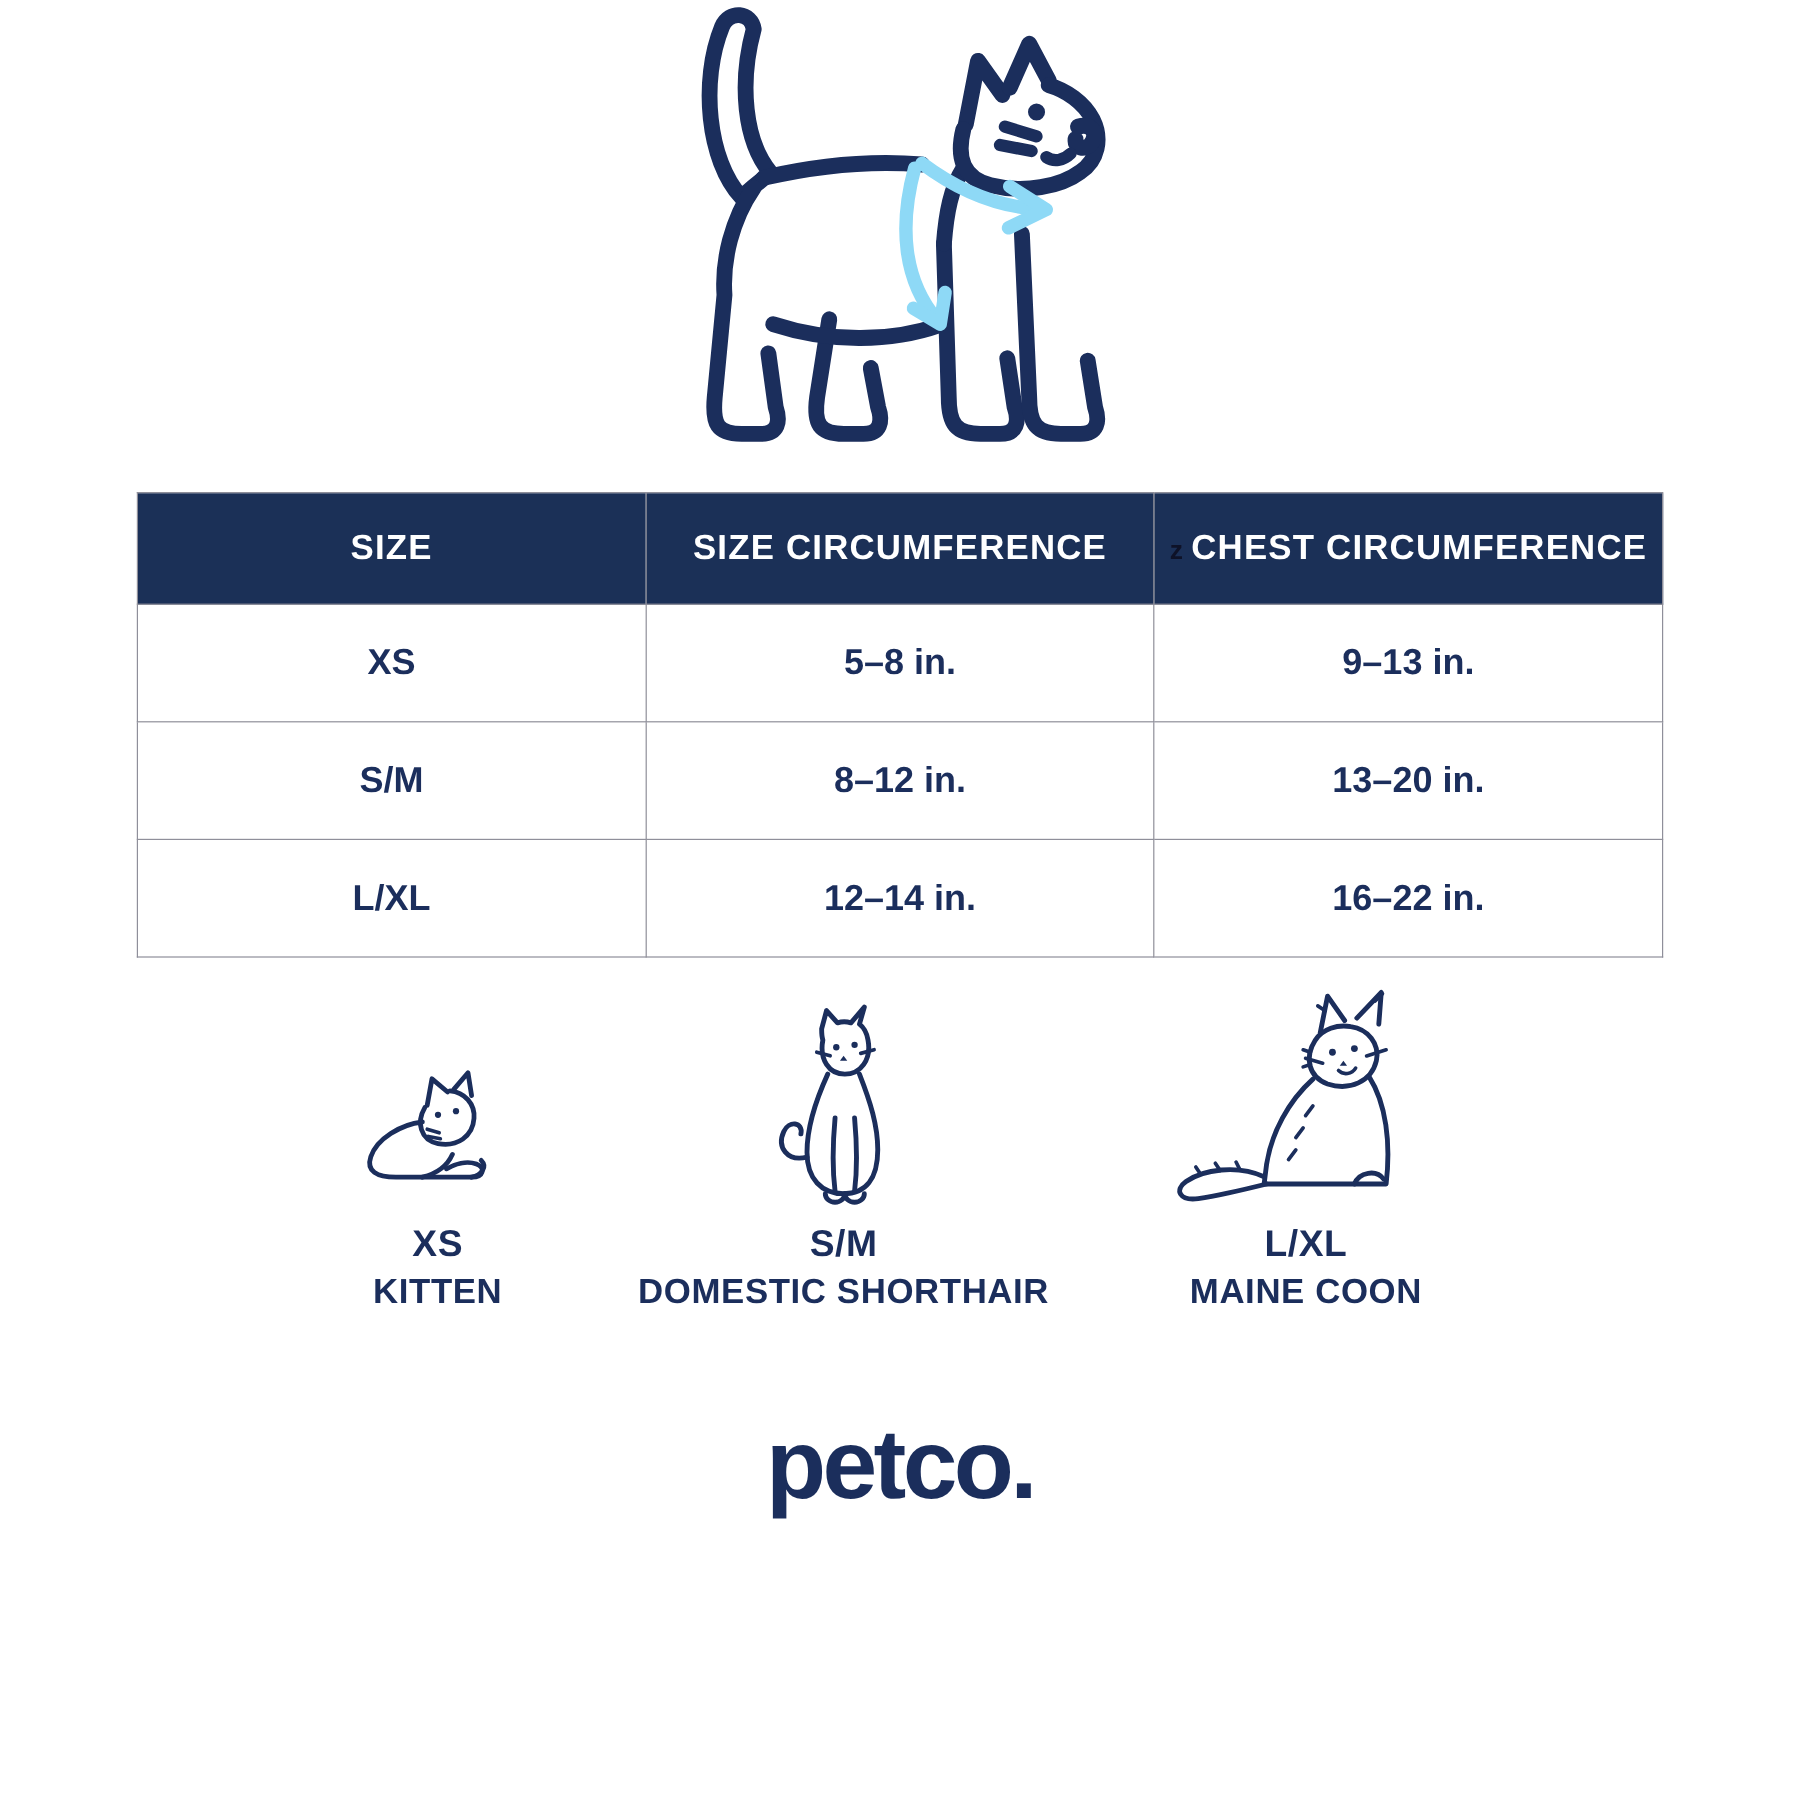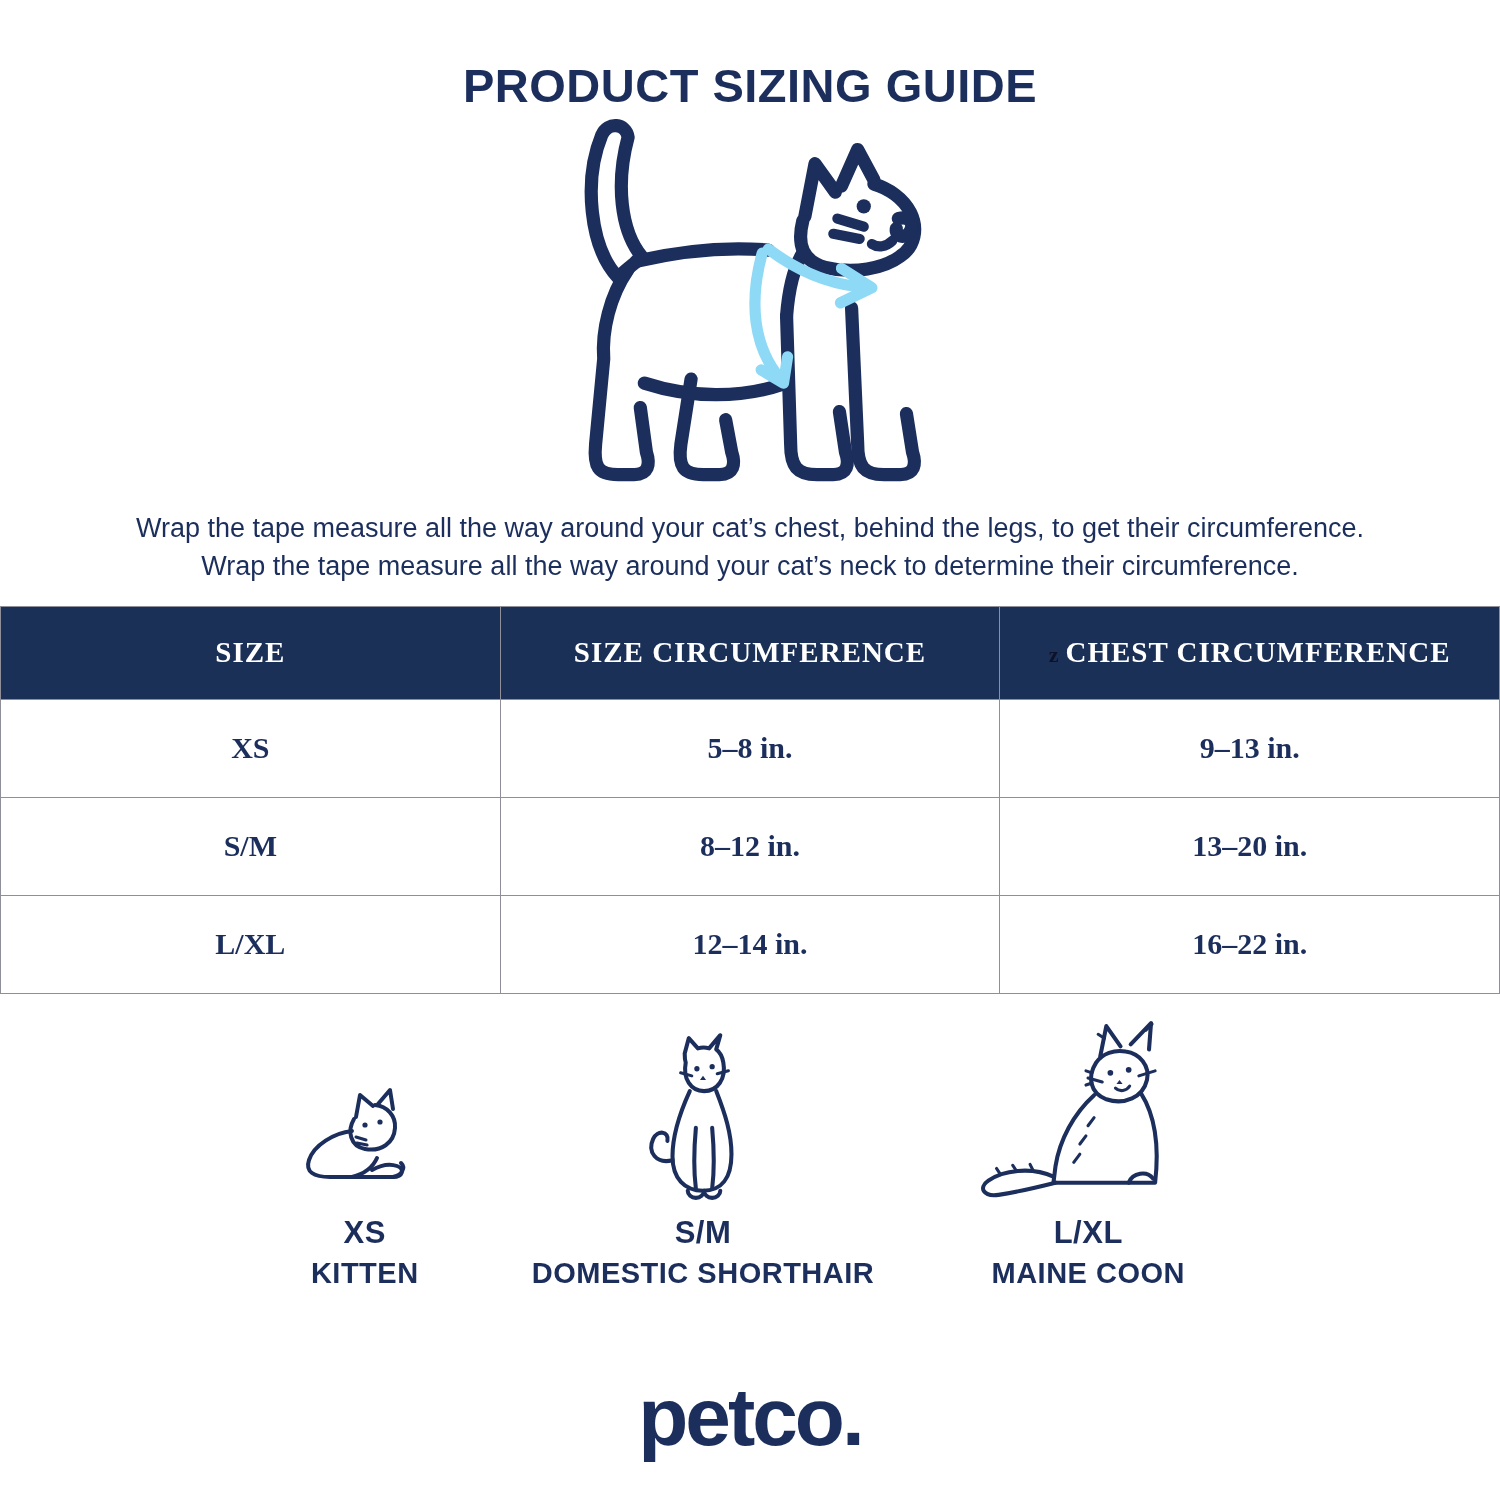--- a/index.html
+++ b/index.html
@@ -12,21 +12,21 @@
     padding-top: 58px; text-align: center; font-size: 47px; font-weight: 700;
     letter-spacing: 0.5px; color: #1b2e5c;
   }
   .hero { margin-top: 4px; display: flex; justify-content: center; }
   .hero svg { display: block; }
   .intro {
     margin-top: 6px; text-align: center; font-size: 27px; line-height: 1.42;
     color: #1b2e5c; font-weight: 400;
   }
   .size-table {
-    width: 1500px; margin: 20px auto 0; border-collapse: collapse; table-layout: fixed; font-family: Liberation Serif, serif;
+    width: 1272px; margin: 20px auto 0; border-collapse: collapse; table-layout: fixed;
   }
   .size-table th, .size-table td {
     border: 1px solid #8f8f9a; text-align: center; vertical-align: middle;
   }
   .size-table th {
     background: #1b3057; color: #ffffff; height: 93px; font-size: 29px;
     font-weight: 700; letter-spacing: 1px;
   }
   .size-table td {
     height: 98px; font-size: 30px; font-weight: 700; color: #1b2e5c; background: #ffffff;
@@ -45,21 +45,20 @@
   .logo-inner { display: inline-block; }
   .logo-brand {
     font-size: 82px; font-weight: 700; letter-spacing: -3px; color: #1b2e5c; line-height: 1;
   }
 </style>
 </head>
 <body>
 
 <div class="page">
 
-  <div class="title">PRODUCT SIZING GUIDE</div>
 
   <div class="hero">
     <svg viewBox="0 0 420 380" width="428" height="386" aria-hidden="true">
       <g stroke="#1b2e5c" stroke-width="13" fill="none" stroke-linecap="round" stroke-linejoin="round">
         <path d="M80,158 C52,128 46,62 64,18 C70,4 88,6 90,20 C78,64 82,112 104,138 C96,144 87,151 80,158 Z" fill="#ffffff"></path>
         <path d="M98,142 C150,130 192,128 228,131"></path>
         <path d="M90,150 C72,176 64,210 66,238 L58,322 C56,344 60,352 80,352 L96,352 C110,352 112,342 108,330 L102,286"></path>
         <path d="M152,258 L142,322 C139,344 144,352 164,352 L180,352 C194,352 196,342 192,330 L186,298"></path>
         <path d="M106,262 C152,277 202,277 242,263"></path>
         <path d="M246,196 L250,322 C250,344 256,352 276,352 L292,352 C306,352 308,342 304,330 L298,290"></path>
@@ -76,24 +75,20 @@
       </g>
       <g stroke="#8ed9f6" stroke-width="11" fill="none" stroke-linecap="round" stroke-linejoin="round">
         <path d="M228,130 C260,154 290,164 316,167"></path>
         <path d="M300,149 L330,168 L299,183"></path>
         <path d="M222,134 C209,182 213,226 240,258"></path>
         <path d="M221,249 L243,262 L247,236"></path>
       </g>
     </svg>
   </div>
 
-  <div class="intro">
-    <div>Wrap the tape measure all the way around your cat’s chest, behind the legs, to get their circumference.</div>
-    <div>Wrap the tape measure all the way around your cat’s neck to determine their circumference.</div>
-  </div>
 
   <table class="size-table">
     <thead>
       <tr>
         <th>SIZE</th>
         <th>SIZE CIRCUMFERENCE</th>
         <th><span class="chest-prefix">z</span><span>CHEST CIRCUMFERENCE</span></th>
       </tr>
     </thead>
     <tbody>

